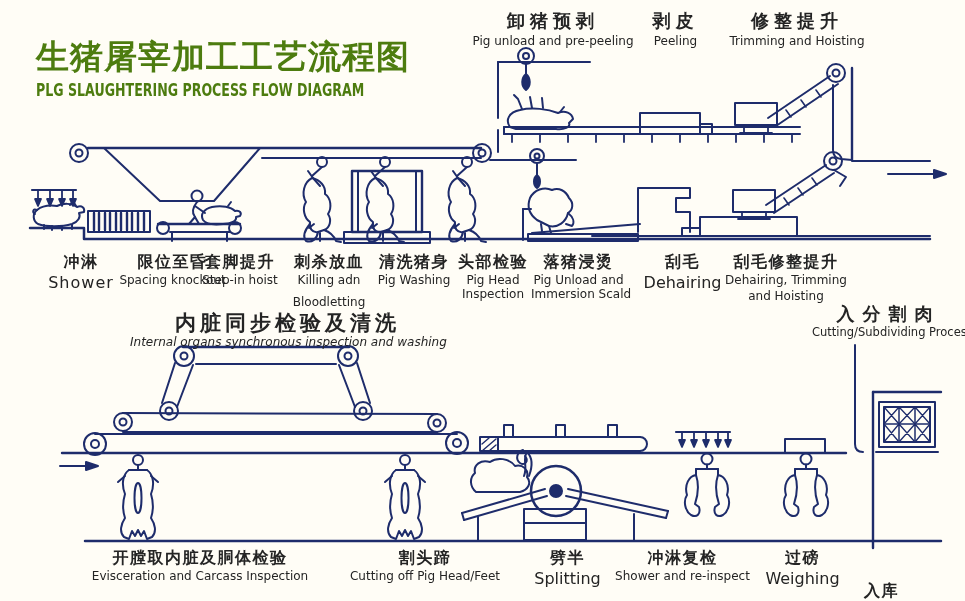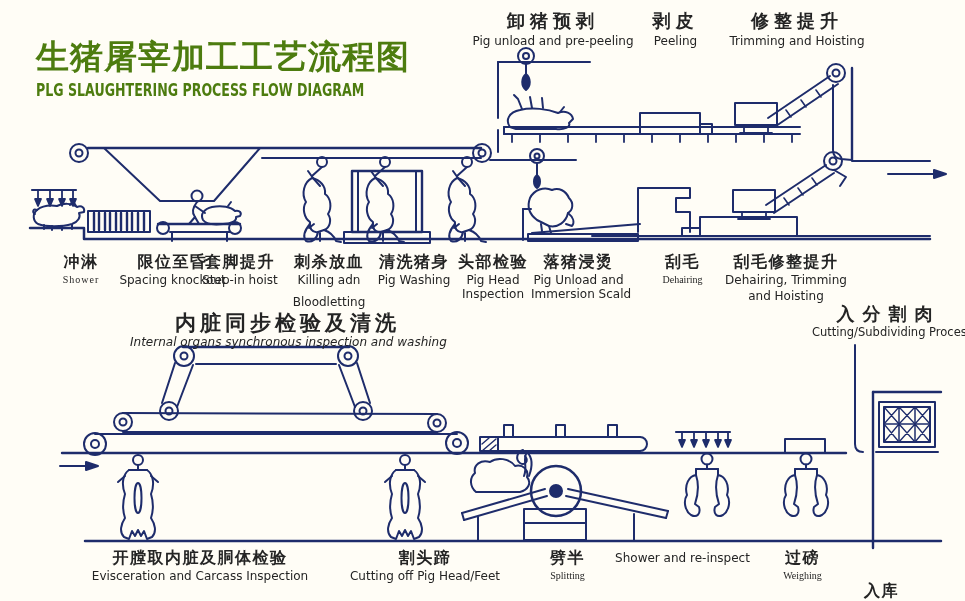--- a/index.html
+++ b/index.html
@@ -5,21 +5,21 @@
   html,body{margin:0;padding:0;background:#e8e8e8;}
   .stage{position:relative;width:965px;height:601px;background:#fffdf6;overflow:hidden;
          font-family:"DejaVu Sans",sans-serif;color:#222;}
   .stage svg{position:absolute;left:0;top:0;}
   .label{position:absolute;text-align:center;}
   .zh{font-size:16px;font-weight:600;letter-spacing:2px;line-height:1.15;white-space:nowrap;color:#242424;}
   .en{font-size:12px;line-height:1.12;margin-top:3px;color:#242424;white-space:nowrap;}
   .label-top .zh{font-size:18px;letter-spacing:5px;}
   .label-mid .zh{letter-spacing:1.5px;}
   .label-bot .zh{letter-spacing:1.5px;}
-  .en-big{font-size:10px;letter-spacing:1px;font-family:Liberation Serif, serif;}
+  .en-big{font-size:16px;letter-spacing:1px;}
   .zh-wide{font-size:21px;letter-spacing:4px;}
   .zh-cut{font-size:18px;letter-spacing:8px;}
   .en-sm{font-size:11.5px;}
   .title-block{position:absolute;left:36px;top:40px;color:#4d7c0f;}
   .title-zh{font-size:33px;font-weight:bold;letter-spacing:1px;white-space:nowrap;line-height:1.05;}
   .title-en{font-size:17.5px;font-weight:bold;white-space:nowrap;margin-top:5px;
             transform:scaleX(0.72);transform-origin:0 50%;}
 </style>
 </head>
 <body>
@@ -409,20 +409,21 @@
 </div>
 <div class="label label-bot" style="left:330px;top:549px;width:190px;">
   <div class="zh">割头蹄</div>
   <div class="en">Cutting off Pig Head/Feet</div>
 </div>
 <div class="label label-bot" style="left:510px;top:549px;width:115px;">
   <div class="zh">劈半</div>
   <div class="en en-big" style="letter-spacing:0;">Splitting</div>
 </div>
 <div class="label label-bot" style="left:610px;top:549px;width:145px;">
+  <div class="zh">冲淋复检</div>
   <div class="en">Shower and re-inspect</div>
 </div>
 <div class="label label-bot" style="left:745px;top:549px;width:115px;">
   <div class="zh">过磅</div>
   <div class="en en-big" style="letter-spacing:0;">Weighing</div>
 </div>
 <div class="label label-bot" style="left:824px;top:549px;width:115px;margin-top:33px;">
   <div class="zh">入库</div>
   <div class="en en-big" style="letter-spacing:0;">Storage</div>
 </div>

